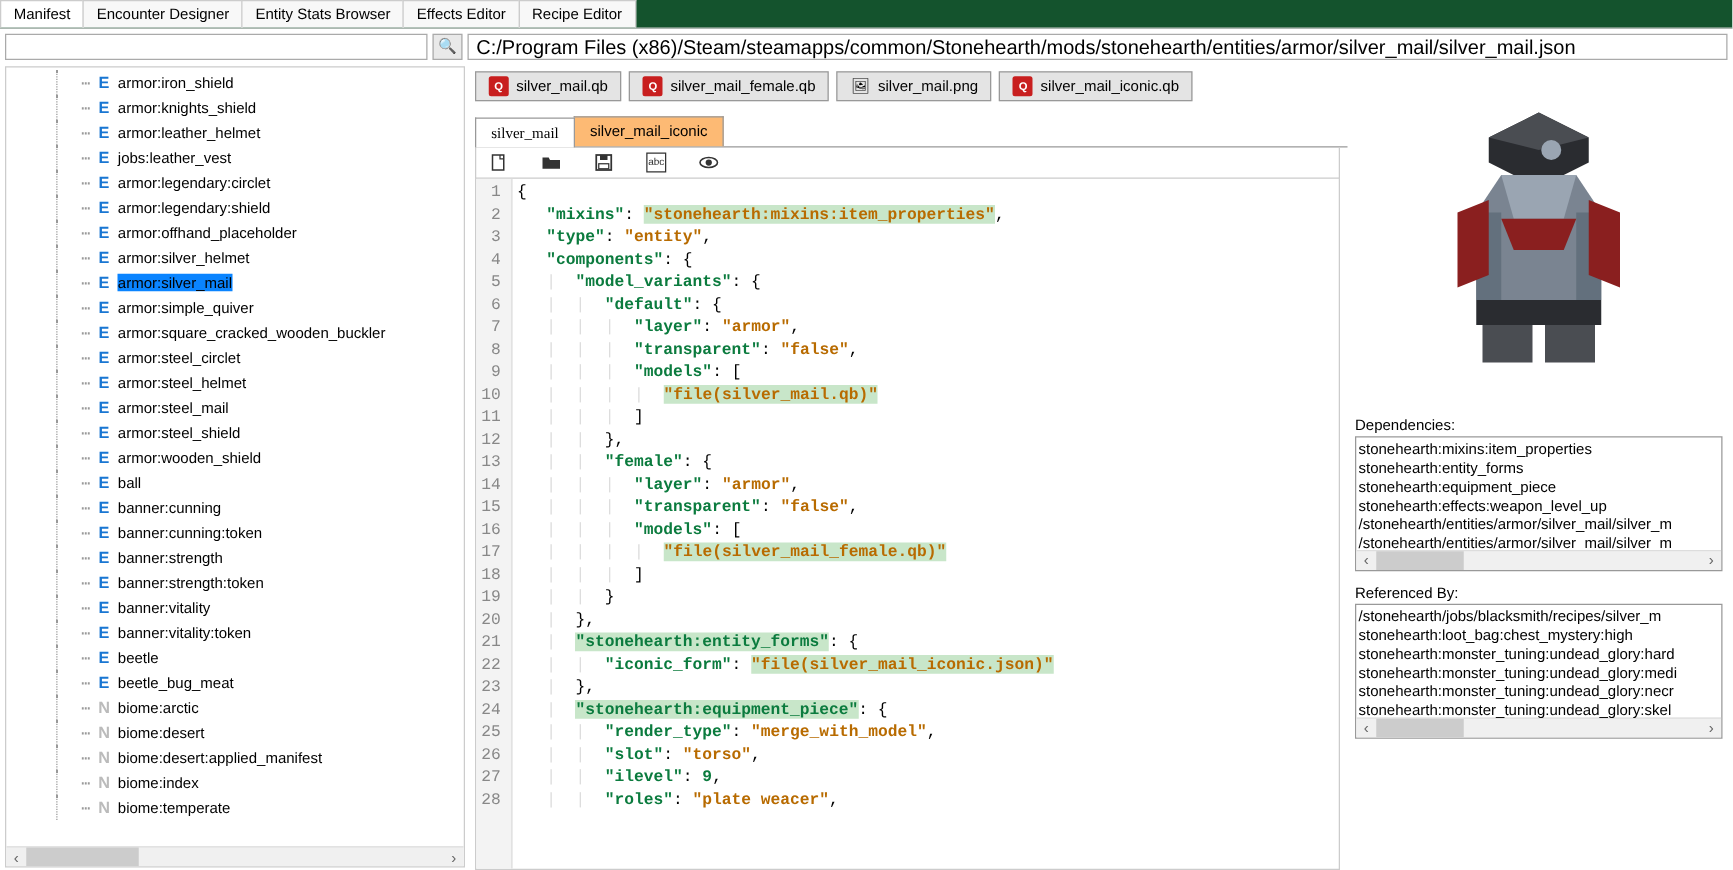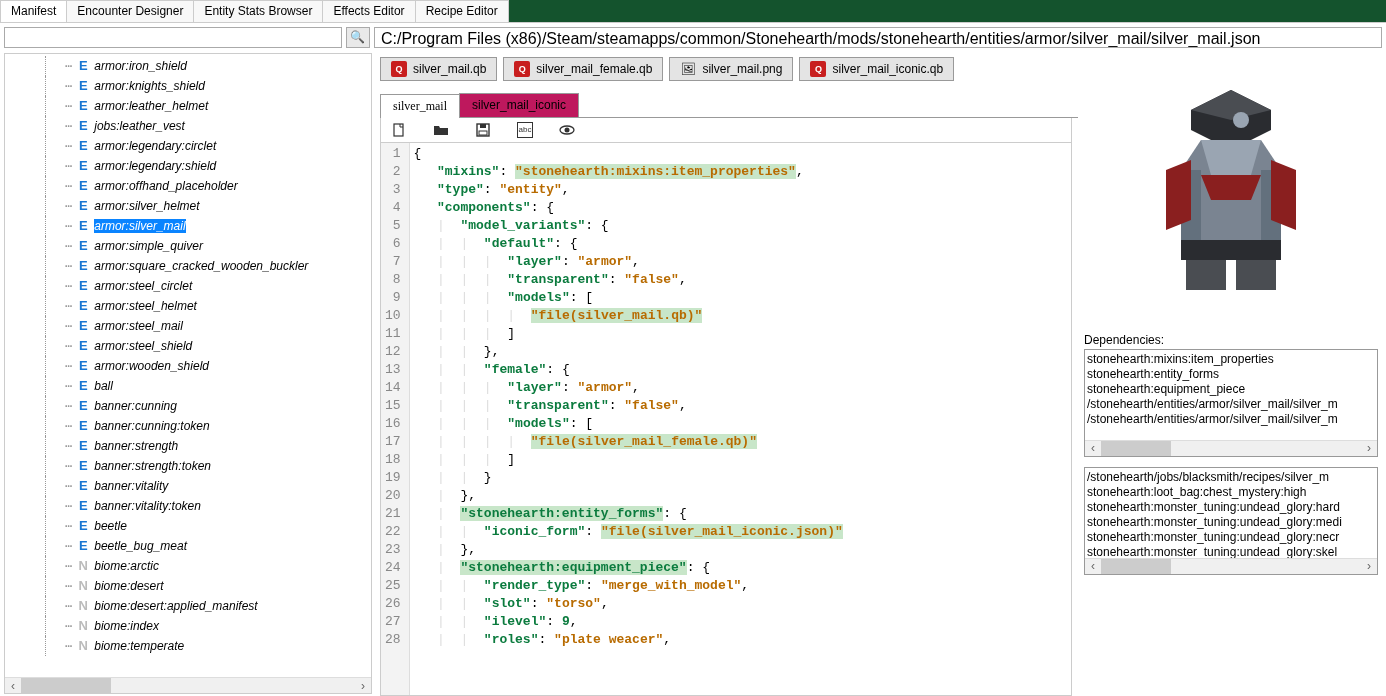--- a/index.html
+++ b/index.html
@@ -105,24 +105,24 @@
   height: 14px;
   margin-right: 4px;
   flex-shrink: 0;
   font-weight: bold;
   font-size: 13px;
   line-height: 14px;
   text-align: center;
 }
 .tree-icon.E { color: #1976d2; }
 .tree-icon.N { color: #bbb; }
-.tree-label { white-space: nowrap; font-style: italic; }
+.tree-label { white-space: nowrap; }
 .tree-row.selected .tree-label {
   background: #0a84ff;
-  color: #ffffff;
+  color: #000000;
 }
 .sidebar-hscroll {
   height: 16px;
   background: #f0f0f0;
   border-top: 1px solid #ddd;
   display: flex;
   align-items: center;
 }
 .sidebar-hscroll .arrow { width: 16px; text-align: center; color: #666; }
 .sidebar-hscroll .track { flex: 1; height: 100%; position: relative; }
@@ -153,21 +153,21 @@
 .qb-icon { background: #c81e1e; color: #fff; font-size: 9px; font-weight: bold; border-radius: 2px; }
 .sub-tabs {
   display: flex;
   margin: 8px 0 0 6px;
   border-bottom: 1px solid #999;
 }
 .sub-tab {
   padding: 4px 12px;
   border: 1px solid #999;
   border-bottom: none;
-  background: #be185d;
+  background: #fdba74;
   margin-right: -1px;
   cursor: pointer;
 }
 .sub-tab.active { background: #fff; position: relative; top: 1px; font-family: Liberation Serif, serif; }
 .editor-toolbar {
   display: flex;
   gap: 26px;
   padding: 4px 10px;
   border: 1px solid #ccc;
   border-top: none;
@@ -534,31 +534,33 @@
           <circle cx="110" cy="40" r="8" fill="#9aa5b2"></circle>
         </g>
       </svg>
     </div>
     <div class="panel-label">Dependencies:</div>
     <div class="listbox">
       <div class="listbox-content" id="dep-list">
           <div>stonehearth:mixins:item_properties</div>
           <div>stonehearth:entity_forms</div>
           <div>stonehearth:equipment_piece</div>
+          <div>stonehearth:effects:weapon_level_up</div>
           <div>/stonehearth/entities/armor/silver_mail/silver_m</div>
           <div>/stonehearth/entities/armor/silver_mail/silver_m</div>
         </div>
       <div class="listbox-hscroll">
         <div class="arrow">‹</div>
           <div class="track">
             <div class="thumb"></div>
           </div>
           <div class="arrow">›</div>
       </div>
     </div>
+    <div class="panel-label">Referenced By:</div>
     <div class="listbox">
       <div class="listbox-content" id="ref-list">
           <div>/stonehearth/jobs/blacksmith/recipes/silver_m</div>
           <div>stonehearth:loot_bag:chest_mystery:high</div>
           <div>stonehearth:monster_tuning:undead_glory:hard</div>
           <div>stonehearth:monster_tuning:undead_glory:medi</div>
           <div>stonehearth:monster_tuning:undead_glory:necr</div>
           <div>stonehearth:monster_tuning:undead_glory:skel</div>
         </div>
       <div class="listbox-hscroll">

